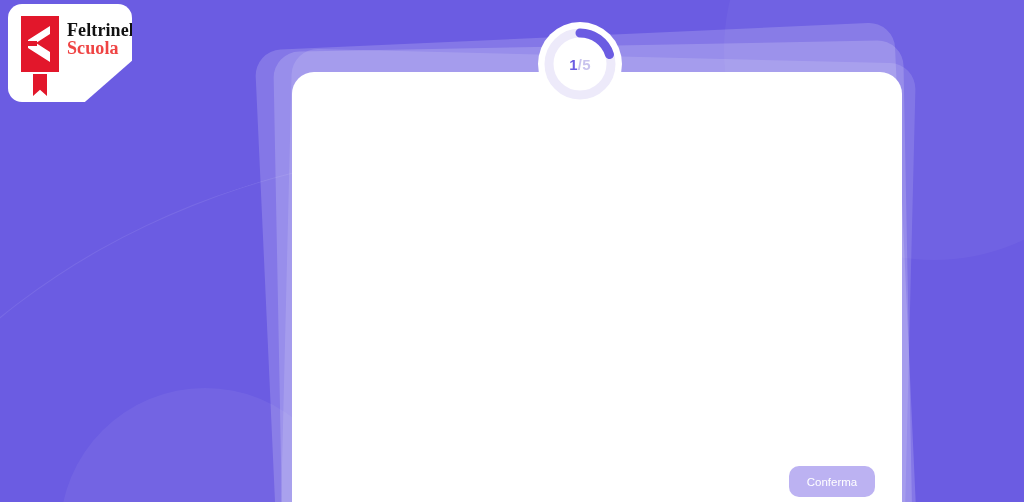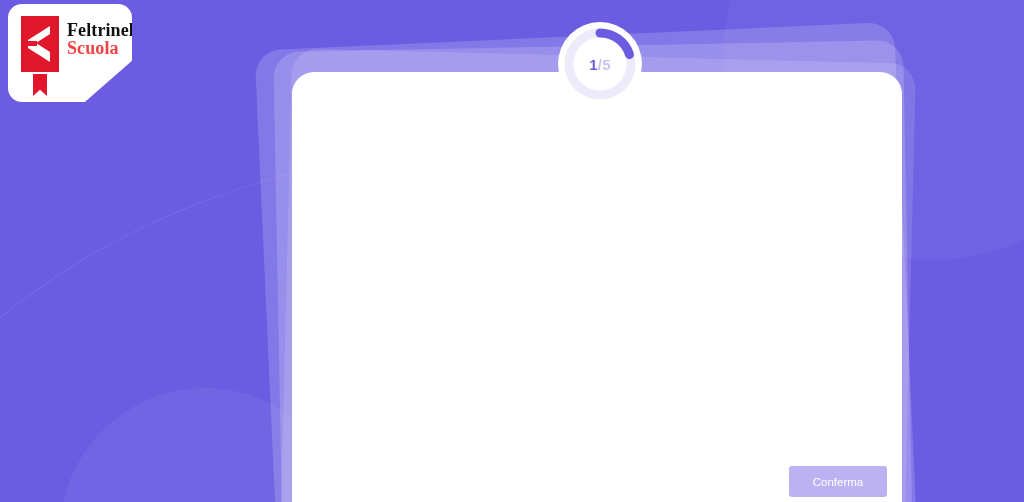--- a/index.html
+++ b/index.html
@@ -67,21 +67,21 @@
     font-family:"Liberation Serif", serif;
     font-size:18px; font-weight:700; color:#111; letter-spacing:.1px;
   }
   .logo-text .l2{
     font-family:"Liberation Serif", serif;
     font-size:18px; font-weight:700; color:#ef4444; letter-spacing:.1px;
   }
 
   
   .progress-ring{
-    position:absolute; left:558px; top:22px;
+    position:absolute; left:538px; top:22px;
     width:84px; height:84px; border-radius:50%;
     background:#ffffff;
     display:flex; align-items:center; justify-content:center;
     z-index:6;
     text-align:center;
   }
   .ring-svg{ position:absolute; left:0; top:0; }
   .ring-label{
     position:relative; z-index:2;
     font-size:15px; font-weight:700; letter-spacing:.2px;
@@ -141,24 +141,24 @@
     background:#fff;
     margin-right:12px;
   }
   .option-label{
     font-size:10.6px; line-height:1.38; color:#474B6B; font-weight:500;
   }
 
   
   .confirm-btn{
     position:absolute; left:789px; top:466px;
-    width:98px; height:31px;
+    width:86px; height:31px;
     background:#BCB2F2;
     color:#ffffff;
-    border:none; border-radius:3px;
+    border:none; border-radius:10px;
     font-family:"Liberation Sans", sans-serif;
     font-size:11.5px; font-weight:500;
     cursor:pointer;
     z-index:7;
   }
 </style>
 </head>
 <body>
 
 <div class="bg-decor">

